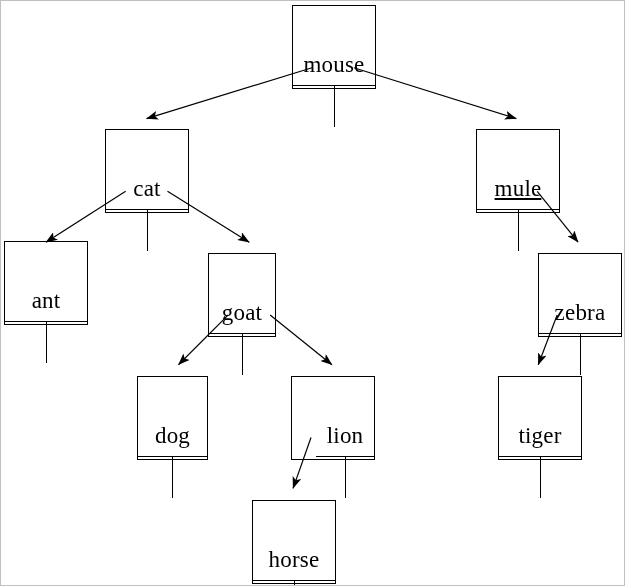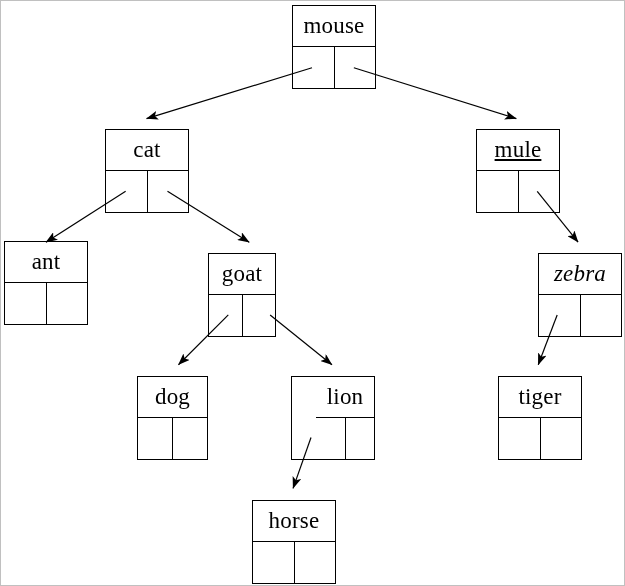--- a/index.html
+++ b/index.html
@@ -24,20 +24,21 @@
   }
   .node-label {
     height: 50%;
     border-bottom: 1.5px solid #000000;
     display: flex;
     align-items: center;
     justify-content: center;
     font-size: 23px;
     color: #000000;
     letter-spacing: 0.2px;
+    margin-top: 39px;
   }
   .node-pointers { height: 50%; display: flex; }
   .ptr { flex: 1; }
   .ptr.left { border-right: 1.5px solid #000000; }
   svg.edges {
     position: absolute;
     inset: 0;
     width: 100%;
     height: 100%;
     pointer-events: none;
@@ -77,21 +78,21 @@
           <div class="ptr right"></div>
         </div>
       </div>
       <div class="node" style="left: 207px; top: 252px; width: 68px; height: 84px;">
         <div class="node-label">goat</div>
         <div class="node-pointers">
           <div class="ptr left"></div>
           <div class="ptr right"></div>
         </div>
       </div>
-      <div class="node" style="left: 537px; top: 252px; width: 84px; height: 84px; font-style: italic;">
+      <div class="node" style="left: 537px; top: 252px; width: 84px; height: 84px;">
         <div class="node-label">zebra</div>
         <div class="node-pointers">
           <div class="ptr left"></div>
           <div class="ptr right"></div>
         </div>
       </div>
       <div class="node" style="left: 136px; top: 375px; width: 71px; height: 84px;">
         <div class="node-label">dog</div>
         <div class="node-pointers">
           <div class="ptr left"></div>

